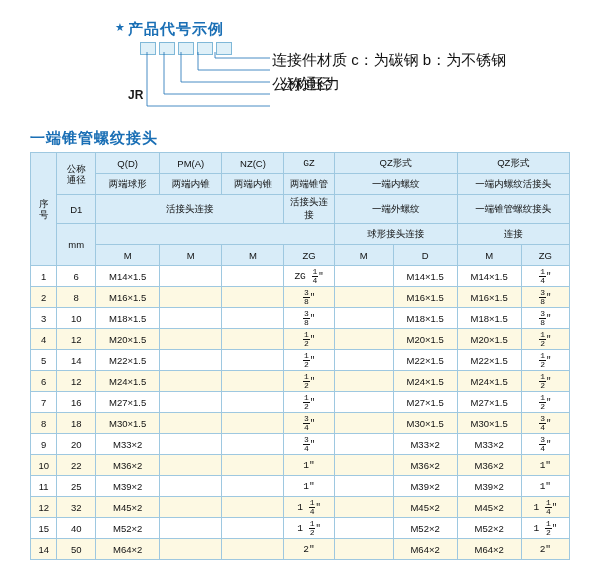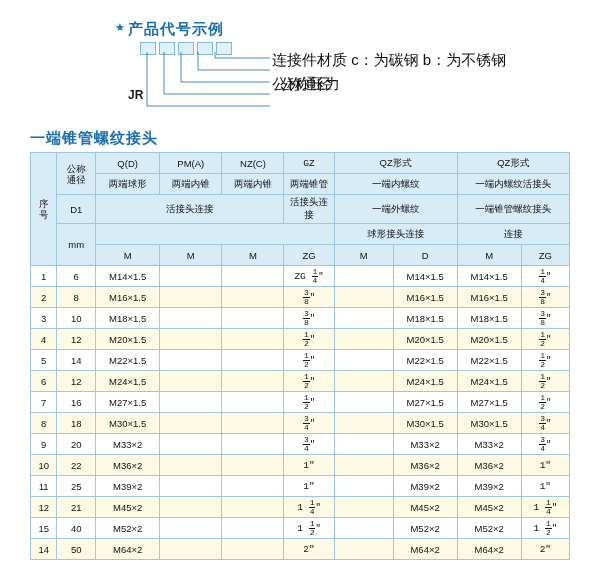--- a/index.html
+++ b/index.html
@@ -281,21 +281,21 @@
         <td class="c-m"></td>
         <td class="c-m"></td>
         <td class="c-zg">1"</td>
         <td class="c-m"></td>
         <td class="c-m">M39×2</td>
         <td class="c-m">M39×2</td>
         <td class="c-zg">1"</td>
       </tr>
       <tr class="even">
         <td class="seq">12</td>
-        <td class="dn">21</td>
+        <td class="dn">32</td>
         <td class="c-m">M45×2</td>
         <td class="c-m"></td>
         <td class="c-m"></td>
         <td class="c-zg"><span class="mix">1&nbsp;</span><span class="frac"><span class="n">1</span><span class="d">4</span></span><span class="qt">″</span></td>
         <td class="c-m"></td>
         <td class="c-m">M45×2</td>
         <td class="c-m">M45×2</td>
         <td class="c-zg"><span class="mix">1&nbsp;</span><span class="frac"><span class="n">1</span><span class="d">4</span></span><span class="qt">″</span></td>
       </tr>
       <tr class="odd">

